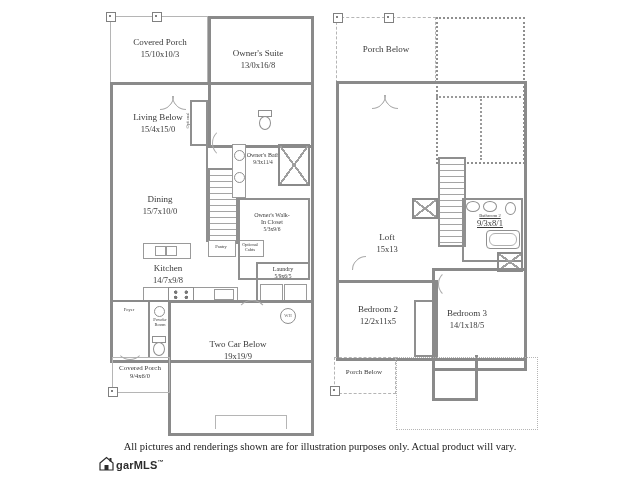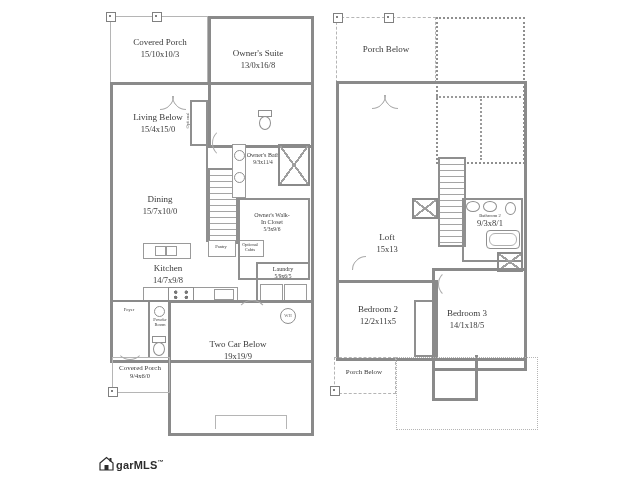--- a/index.html
+++ b/index.html
@@ -196,21 +196,21 @@
 
     <div class="lbl" style="left:352px;top:232px;width:70px;">
       <span>Loft</span>
       <span class="dims">15x13</span>
     </div>
 
     <div class="w2" style="left:462px;top:198px;width:57px;height:60px;"></div>
     <div class="oval" style="left:466px;top:201px;width:12px;height:9px;"></div>
     <div class="oval" style="left:483px;top:201px;width:12px;height:9px;"></div>
     <div class="toilet-b" style="left:505px;top:202px;width:9px;height:11px;"></div>
-    <div class="lbl xs" style="left:468px;top:214px;width:44px;">
+    <div class="lbl xs" style="left:468px;top:214px;width:44px;text-decoration:underline;">
       <span>Bathroom 2</span>
       <span class="dims">9/3x8/1</span>
     </div>
     <div class="tub" style="left:486px;top:230px;width:32px;height:17px;"></div>
     <div class="xbox" style="left:497px;top:252px;width:22px;height:16px;"></div>
 
     <div class="w3" style="left:336px;top:280px;width:96px;height:75px;"></div>
     <div class="lbl" style="left:340px;top:304px;width:76px;">
       <span>Bedroom 2</span>
       <span class="dims">12/2x11x5</span>
@@ -232,20 +232,21 @@
       </div>
 
     <div class="w1 dot" style="left:396px;top:357px;width:140px;height:71px;"></div>
 
     <div class="arc" style="left:358px;top:81px;width:26px;height:26px;border-right-color:#aaaaaa;transform:rotate(45deg);"></div>
     <div class="arc" style="left:384px;top:81px;width:26px;height:26px;border-left-color:#aaaaaa;transform:rotate(-45deg);"></div>
     <div class="arc" style="left:352px;top:256px;width:26px;height:26px;border-left-color:#aaaaaa;transform:rotate(45deg);"></div>
     <div class="arc" style="left:438px;top:270px;width:26px;height:26px;border-left-color:#aaaaaa;"></div>
   </div>
 
+  <div id="disclaimer" style="top:441px;">All pictures and renderings shown are for illustration purposes only. Actual product will vary.</div>
 
   <div id="logo">
     <svg width="17" height="15" viewBox="0 0 17 15">
       <path d="M2 7 L8.5 1.5 L15 7 L15 14 L2 14 Z" fill="none" stroke="#2d2d2d" stroke-width="1.2"></path>
       <rect x="11.5" y="2" width="2" height="3.5" fill="#2d2d2d"></rect>
       <rect x="6.5" y="9" width="4" height="5" fill="#2d2d2d"></rect>
     </svg>
     <span class="t"><span>garMLS</span><sup>™</sup></span>
   </div>
 

